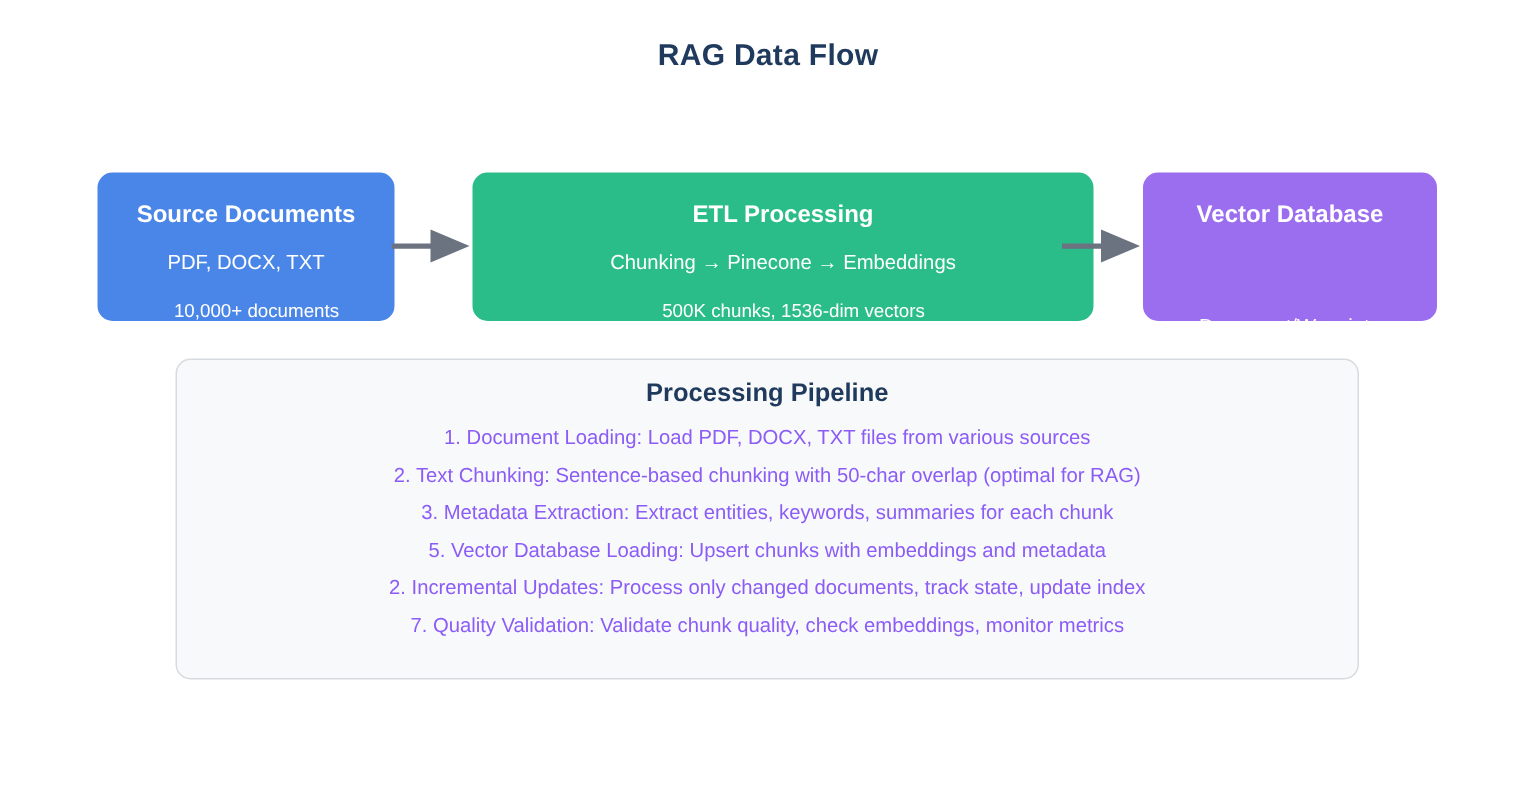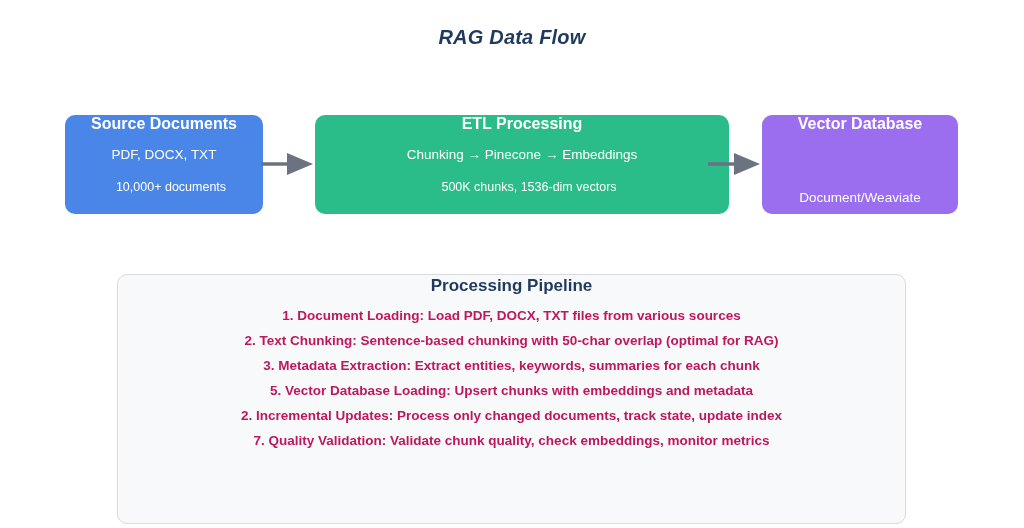--- a/index.html
+++ b/index.html
@@ -7,43 +7,42 @@
   body {
     font-family: "Liberation Sans", "DejaVu Sans", sans-serif;
     width: 1024px; height: 528px; overflow: hidden; position: relative;
   }
   .canvas { position: absolute; top: 0; left: 0; width: 1024px; height: 528px; background: #ffffff; }
 
   .page-title {
     position: absolute; top: 26px; left: 0; width: 100%;
     text-align: center; font-size: 20px; font-weight: bold;
     letter-spacing: 0.2px;
-    font-style: italic;
   }
 
   .flow-node {
     position: absolute; top: 115px; height: 99px;
     border-radius: 10px; color: #ffffff;
     display: flex; flex-direction: column; align-items: center; justify-content: flex-start;
-    text-align: center; 
+    text-align: center; padding-top: 20px;
   }
   .node-source  { left: 65px;  width: 198px; }
   .node-etl     { left: 315px; width: 414px; }
   .node-vector  { left: 762px; width: 196px; gap: 43px; }
   .node-title   { font-size: 16px; font-weight: bold; line-height: 18px; margin-bottom: 13px; }
   .node-line1   { font-size: 13.5px; line-height: 17px; margin-bottom: 16px; }
   .node-line2   { font-size: 12.5px; line-height: 16px; margin-left: 14px; }
 
   .flow-arrow { position: absolute; top: 149px; width: 52px; height: 30px; }
   .flow-arrow svg { display: block; width: 52px; height: 30px; }
 
   .pipeline-panel {
-    position: absolute; left: 117px; top: 274px; width: 789px; height: 250px;
+    position: absolute; left: 117px; top: 239px; width: 789px; height: 214px;
     background: #f8f9fb; border: 1px solid #d7dbe0; border-radius: 10px;
-    padding-top: 0; text-align: center;
+    padding-top: 11px; text-align: center;
   }
   .pipeline-title { font-size: 17px; font-weight: bold; line-height: 21px; }
   .pipeline-steps {
     list-style: none; margin-top: 7px;
   }
   .pipeline-steps li {
     font-size: 13.5px; line-height: 25px; text-align: center;
   }
 </style>
 </head>
@@ -80,21 +79,21 @@
   </div>
 
   <div class="flow-node node-vector" style="background-color: rgb(155, 110, 240);">
     <div class="node-title">Vector Database</div>
     <div class="node-line1">Document/Weaviate</div>
     <div class="node-line2">Indexed &amp; searchable</div>
   </div>
 
   <div class="pipeline-panel">
     <div class="pipeline-title" style="color: rgb(31, 58, 92);">Processing Pipeline</div>
-    <ol class="pipeline-steps" style="color: #be185d; font-weight: bold;">
+    <ol class="pipeline-steps" style="color: #8b5cf6;">
       <li>1. Document Loading: Load PDF, DOCX, TXT files from various sources</li>
       <li>2. Text Chunking: Sentence-based chunking with 50-char overlap (optimal for RAG)</li>
       <li>3. Metadata Extraction: Extract entities, keywords, summaries for each chunk</li>
       <li>5. Vector Database Loading: Upsert chunks with embeddings and metadata</li>
       <li>2. Incremental Updates: Process only changed documents, track state, update index</li>
       <li>7. Quality Validation: Validate chunk quality, check embeddings, monitor metrics</li>
     </ol>
   </div>
 
 </div>

